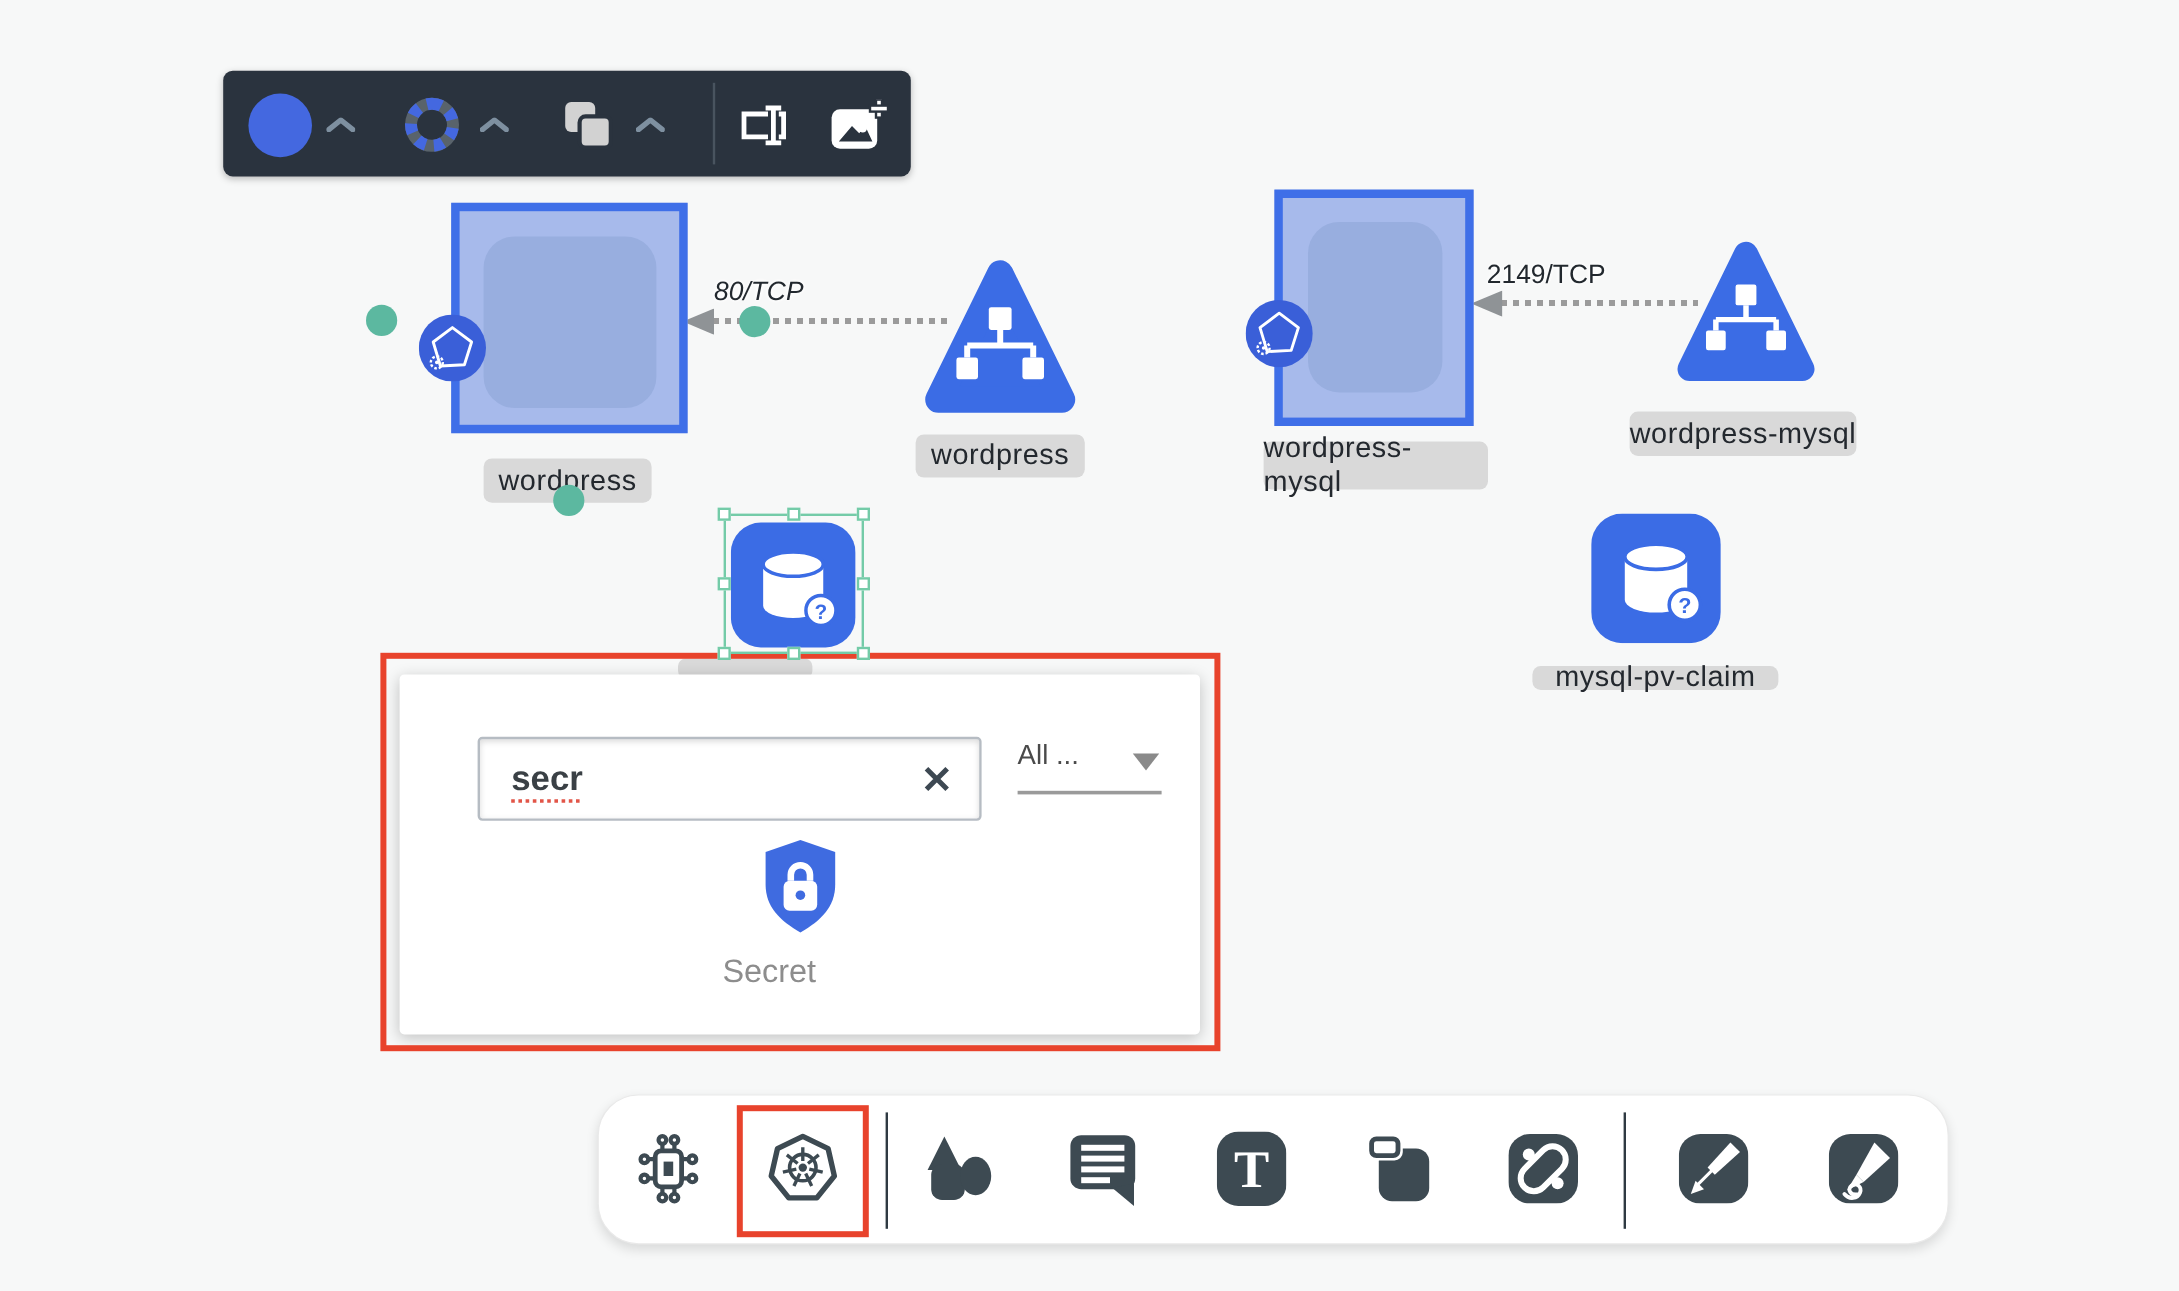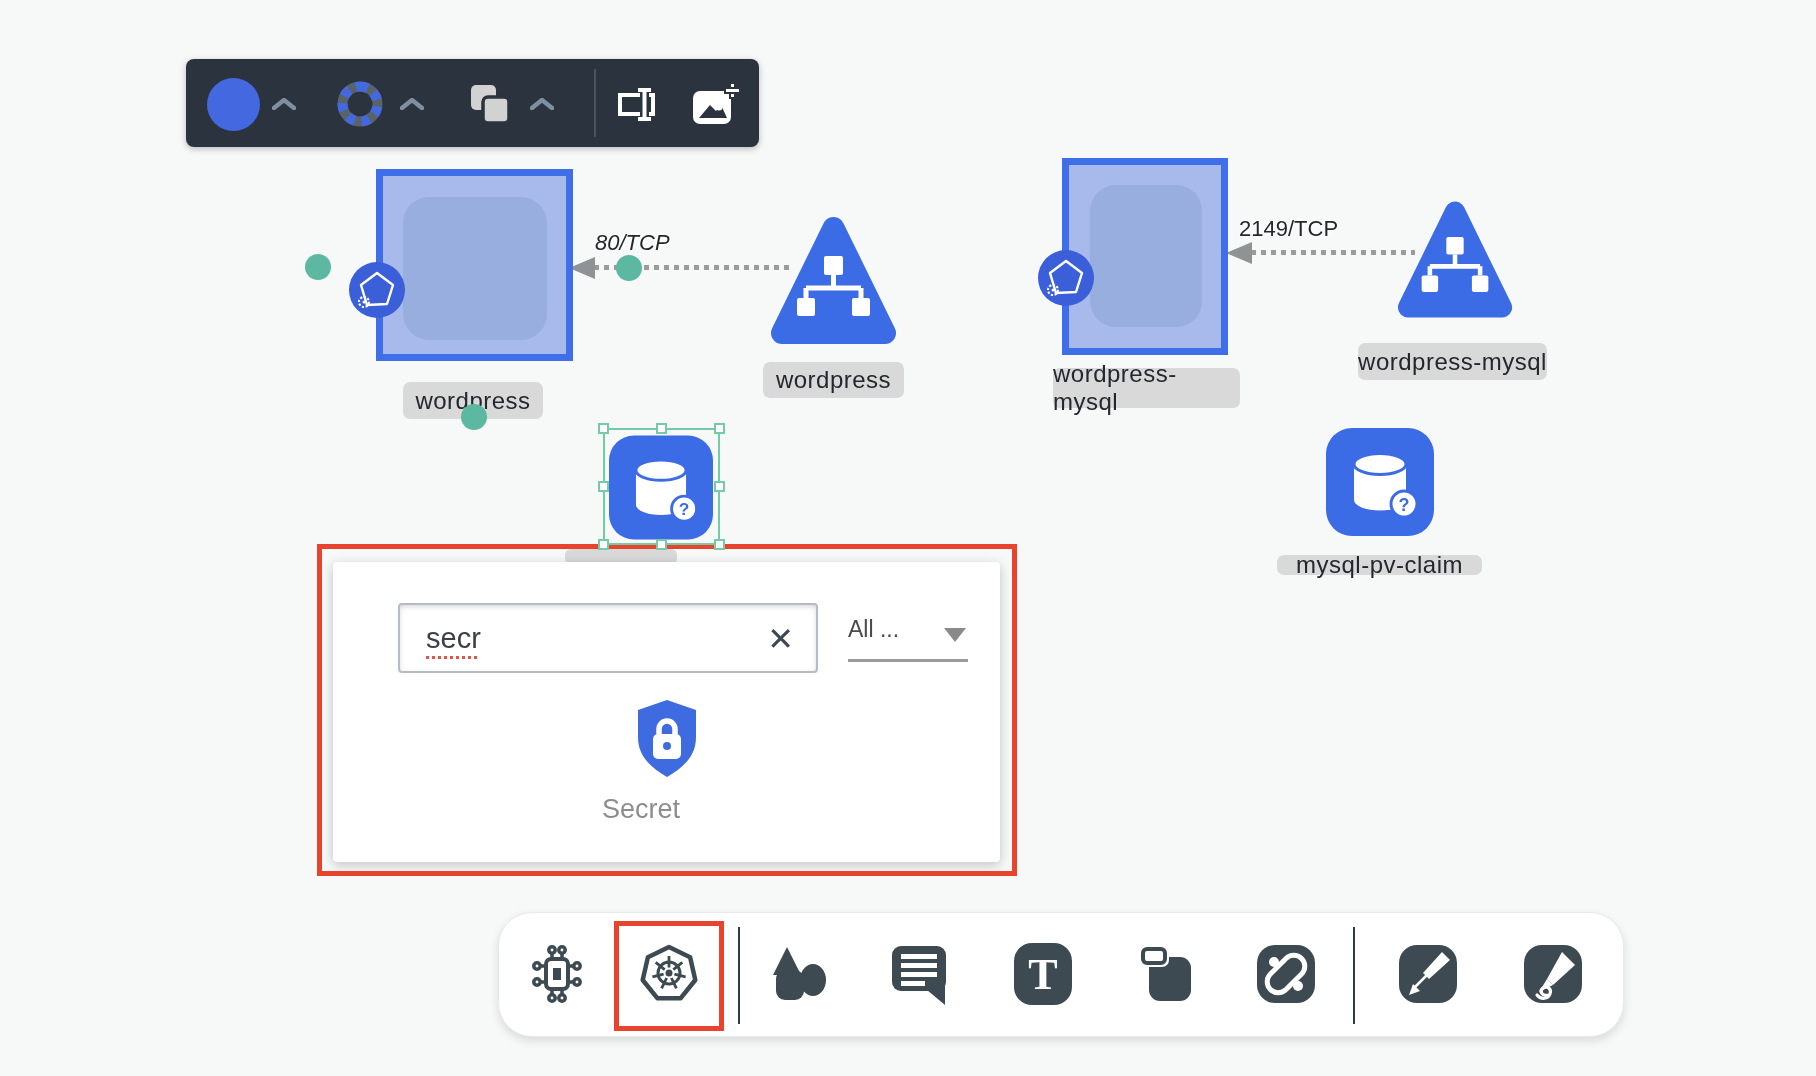--- a/index.html
+++ b/index.html
@@ -20,21 +20,21 @@
   .edge-label { position:absolute; font-size:22px; color:#22282E; text-shadow:0 0 4px #fff,0 0 4px #fff,0 0 6px #fff; }
   .teal-dot   { position:absolute; width:26px; height:26px; border-radius:50%; background:#5CB8A0; }
 
   
   .sel-box { position:absolute; border:2px solid #74CBA8; background:transparent; }
   .handle  { position:absolute; width:11px; height:11px; background:#fff; border:2px solid #74CBA8; }
 
   
   .red-frame { position:absolute; border:5px solid #E8432C; }
   .panel { position:absolute; left:333px; top:562px; width:667px; height:300px; background:#fff; border-radius:4px; box-shadow:0 3px 12px rgba(0,0,0,.22); }
-  .search-input { position:absolute; left:65px; top:41px; width:420px; height:70px; background:#fff; border:2px solid #B6BCC3; border-radius:4px; box-shadow:inset 0 2px 5px rgba(0,0,0,.15); display:flex; align-items:center; }
+  .search-input { position:absolute; left:65px; top:52px; width:420px; height:70px; background:#fff; border:2px solid #B6BCC3; border-radius:4px; box-shadow:inset 0 2px 5px rgba(0,0,0,.15); display:flex; align-items:center;font-weight:bold; }
   .search-text { margin-left:26px; font-size:29px; color:#3A4045; text-decoration:underline dotted #E25548; text-decoration-thickness:3px; text-underline-offset:8px; }
   .clear-x { position:absolute; right:22px; top:14px; font-size:32px; color:#3D4852; cursor:pointer; line-height:40px; }
   .dropdown { position:absolute; left:515px; top:54px; width:120px; height:46px; border-bottom:3px solid #9A9A9A; }
   .dropdown .dd-text { font-size:23px; color:#4A4A4A; }
   .dd-caret { position:absolute; right:2px; top:12px; width:0; height:0; border-left:11px solid transparent; border-right:11px solid transparent; border-top:14px solid #8A8A8A; }
   .result-label { position:absolute; left:269px; top:232px; width:130px; text-align:left; font-size:27px; color:#8D8D8D; }
   .sliver { position:absolute; left:565px; top:549px; width:112px; height:16px; background:#D9D9D9; border-radius:6px; }
 
   
   .bottom-toolbar { position:absolute; left:498px; top:912px; width:1126px; height:125px; background:#fff; border:1px solid #E9E9E9; border-radius:34px; box-shadow:0 4px 10px rgba(0,0,0,.12); }

